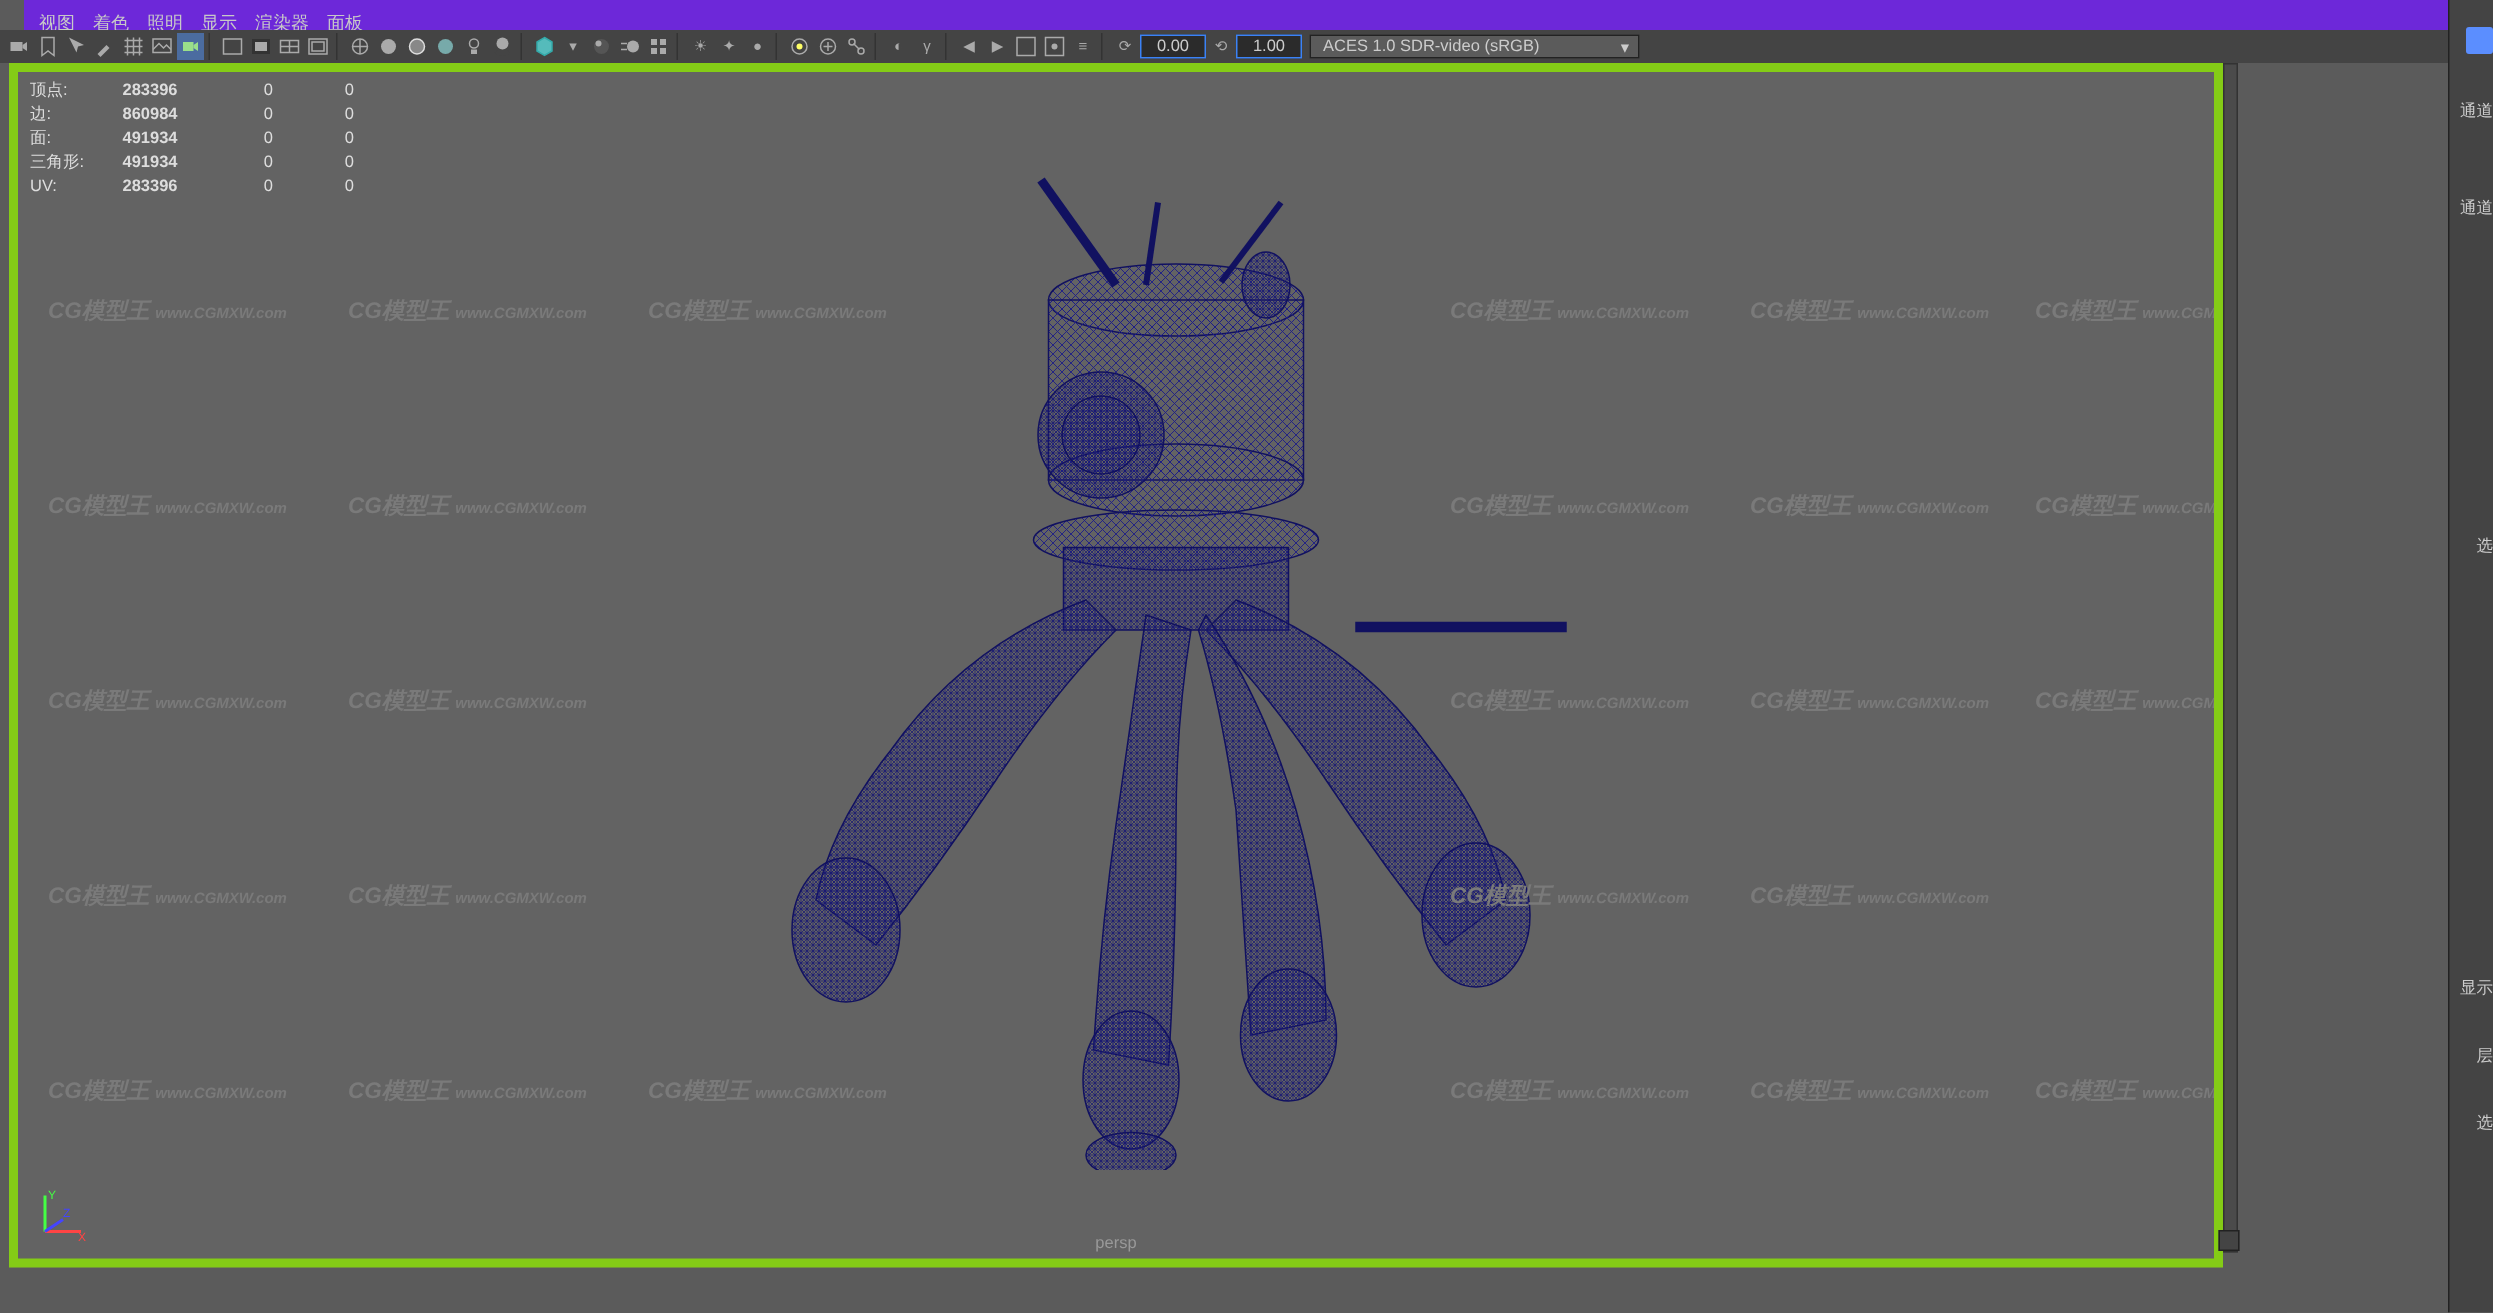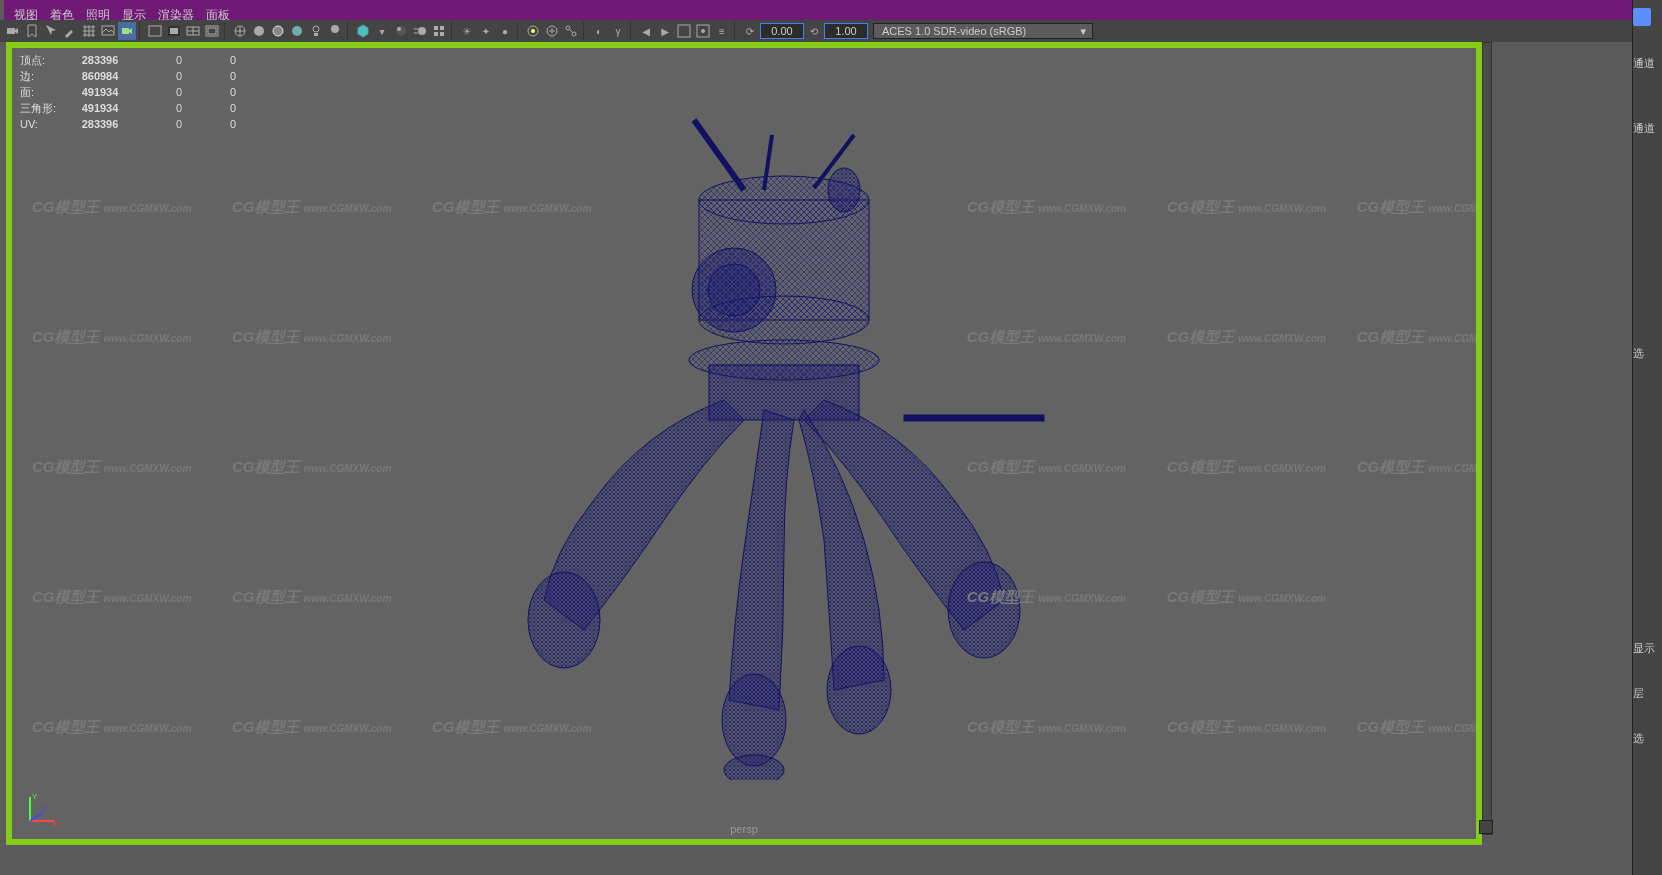--- a/index.html
+++ b/index.html
@@ -9,24 +9,24 @@
       color: #c8c8c8;
       width: 1662px;
       height: 875px;
       overflow: hidden;
       position: relative;
       font-size: 12px;
     }
     .menu-bar {
       position: absolute;
       top: 0;
-      left: 4px;
+      left: 16px;
       right: 0;
       height: 32px;
-      background: #701a75;
+      background: #6d28d9;
       display: flex;
       align-items: center;
       gap: 12px;
       padding-left: 10px;
       border-bottom: 1px solid #2a2a2a;
     }
     .menu-item {
       color: #c8c8c8;
       font-size: 12px;
       cursor: pointer;
@@ -152,23 +152,23 @@
     .right-panel {
       position: absolute;
       top: 0;
       right: 0;
       bottom: 0;
       width: 30px;
       background: #444444;
       border-left: 1px solid #222;
       display: flex;
       flex-direction: column;
-      align-items: flex-start;
+      align-items: flex-end;
       gap: 30px;
-      padding-top: 8px;
+      padding-top: 18px;
     }
     .rp-icon { width: 18px; height: 18px; background: #5b8eff; border-radius: 2px; }
     .rp-label { writing-mode: horizontal-tb; font-size: 11px; color: #ccc; }
     .scrollbar-right {
       position: absolute;
       top: 42px;
       right: 170px;
       bottom: 40px;
       width: 10px;
       background: #4b4b4b;

